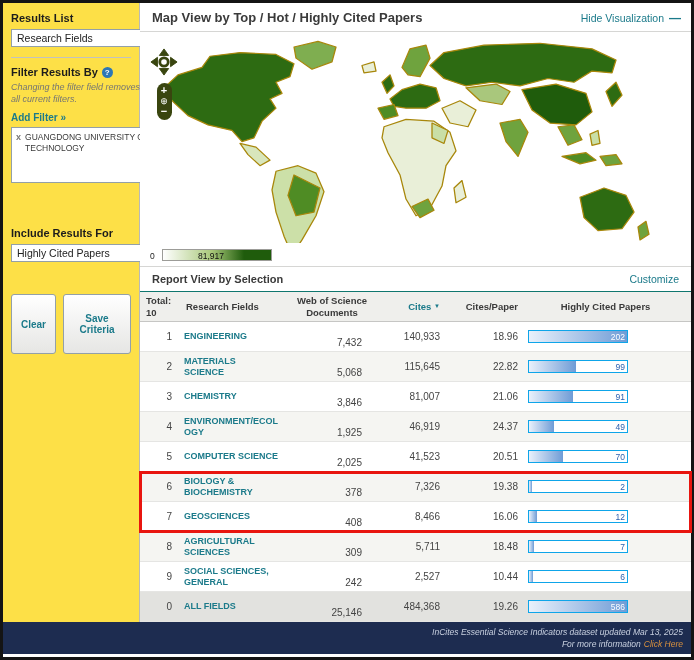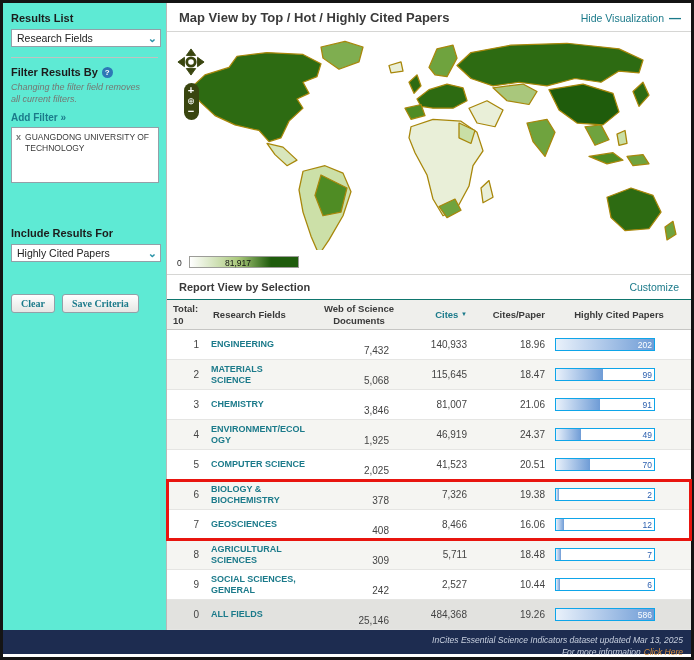--- a/index.html
+++ b/index.html
@@ -12,21 +12,21 @@
     width: 694px; height: 660px;
     border: 3px solid #141414;
     background: #fff;
     display: flex; flex-direction: column;
     padding-bottom: 3px;
   }
   .content { flex: 1; display: flex; min-height: 0; }
 
   
   .sidebar {
-    width: 164px; background: #5eead4;
+    width: 137px; background: #fde047;
     border-right: 1px solid #b9b9b7;
     padding: 6px 8px; flex-shrink: 0;
     font-size: 11px; color: #222;
   }
   .section-title { font-size: 11px; font-weight: bold; color: #1c1c1c; margin: 3px 0 5px; }
   .dropdown {
     width: 150px; height: 18px; background: #fff;
     border: 1px solid #93a0a8; display: flex; align-items: center;
     justify-content: space-between; padding: 0 3px 0 5px;
     font-size: 10.5px; color: #222; cursor: pointer;
@@ -48,21 +48,21 @@
   }
   .filter-item { display: flex; gap: 4px; font-size: 8.5px; color: #3a3a3a; line-height: 1.25; }
   .remove-x { color: #777; font-weight: bold; font-size: 9px; cursor: pointer; }
   .filter-label { text-transform: uppercase; }
   .include-section { margin-top: 44px; }
   .btn-row { margin-top: 32px; display: flex; gap: 7px; }
   .btn {
     background: linear-gradient(#ffffff, #e6e6e4);
     border: 1px solid #93a0a8; border-radius: 3px;
     color: #1b7a8a; font-size: 10px; font-weight: bold;
-    padding: 3px 9px; cursor: pointer; font-family: Liberation Serif, serif;
+    padding: 18px 9px; cursor: pointer; font-family: Liberation Sans, sans-serif;
   }
 
   
   .main { flex: 1; background: #fff; display: flex; flex-direction: column; min-width: 0; }
   .map-header {
     display: flex; justify-content: space-between; align-items: center;
     padding: 7px 10px 6px 12px; border-bottom: 1px solid #d6d6d4;
   }
   .map-title { font-size: 13px; font-weight: bold; color: #3a3a3a; }
   .hide-link { color: #1b7a8a; font-size: 10.5px; cursor: pointer; display: flex; align-items: center; gap: 5px; }
@@ -137,21 +137,21 @@
 
   .red-annotation {
     position: relative;
     outline: 3px solid #e8150f;
     outline-offset: -2px;
     z-index: 2;
   }
 
   
   .footer {
-    height: 24px; background: #1d2c50; flex-shrink: 0;
+    height: 32px; background: #1d2c50; flex-shrink: 0;
     text-align: right; padding: 4px 8px 4px 0;
     font-size: 8.5px; font-style: italic; color: #c9d1e0; line-height: 1.45;
   }
   .footer a { color: #d9913f; cursor: pointer; text-decoration: none; margin-left: 3px; }
 </style>
 </head>
 <body>
 
 <div class="frame">
   <div class="content">
@@ -291,21 +291,21 @@
               <span class="bar-val on-fill">202</span>
             </div>
           </div>
         </div>
 
         <div class="trow alt">
           <div class="c-rank">2</div>
           <div class="c-field">MATERIALS SCIENCE</div>
           <div class="c-docs">5,068</div>
           <div class="c-cites">115,645</div>
-          <div class="c-cpp">18.47</div>
+          <div class="c-cpp">22.82</div>
           <div class="c-hcp">
             <div class="bar">
               <div class="bar-fill" style="width: 48%;"></div>
               <span class="bar-val">99</span>
             </div>
           </div>
         </div>
 
         <div class="trow">
           <div class="c-rank">3</div>

